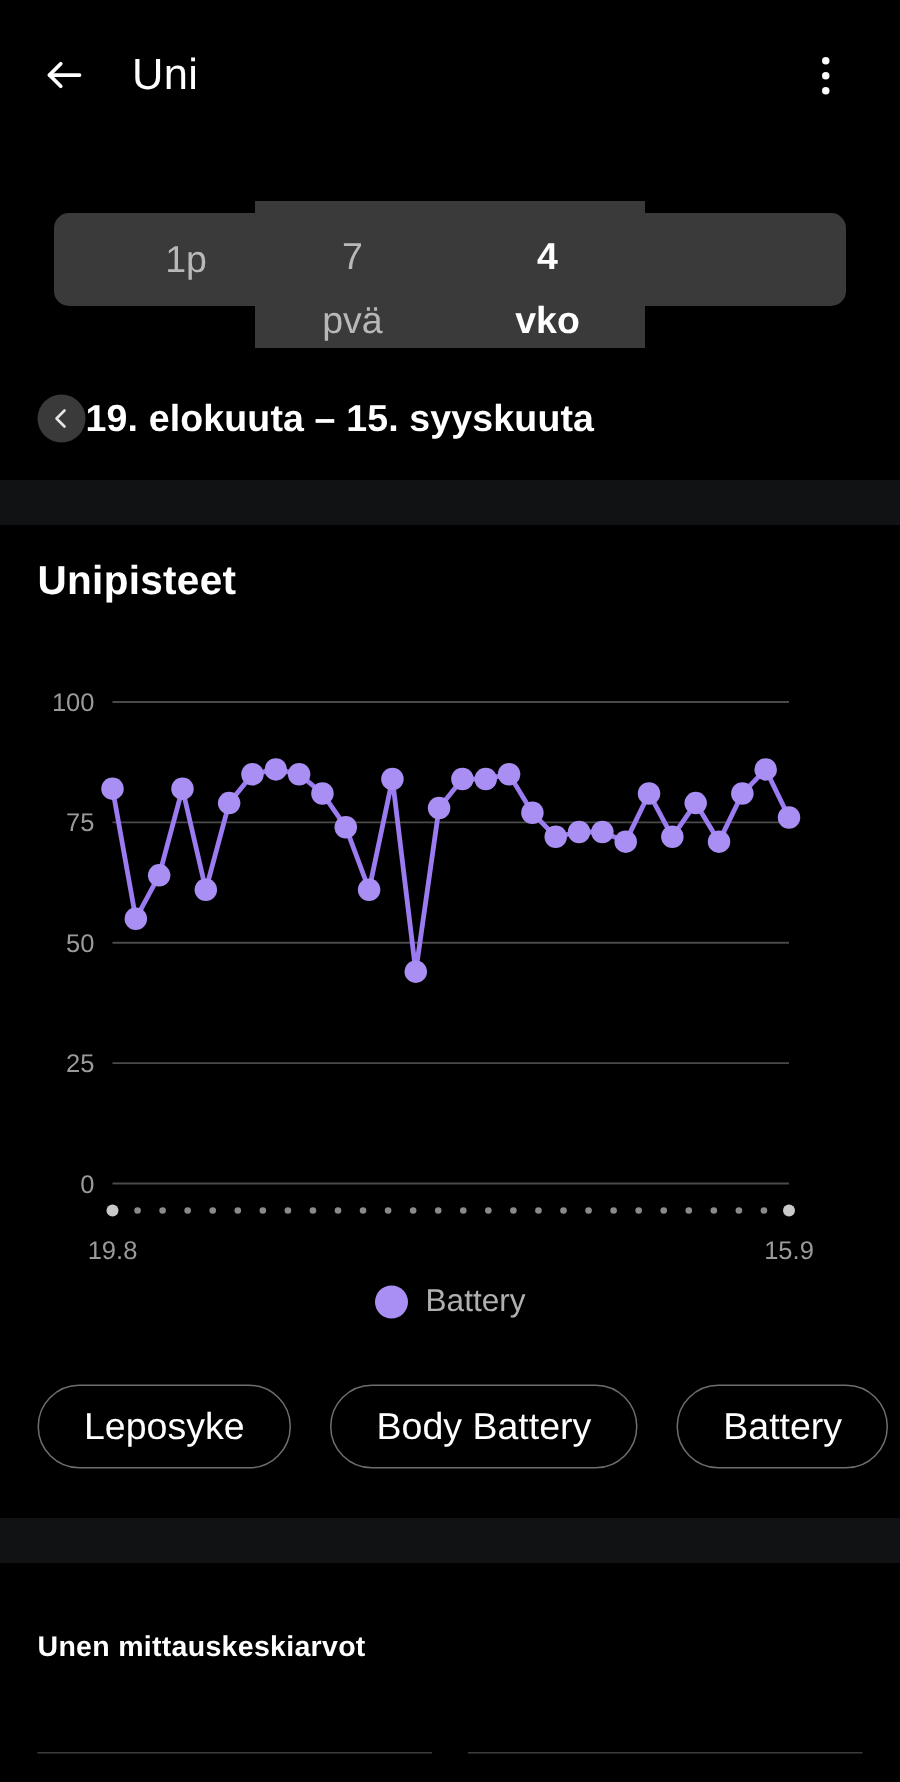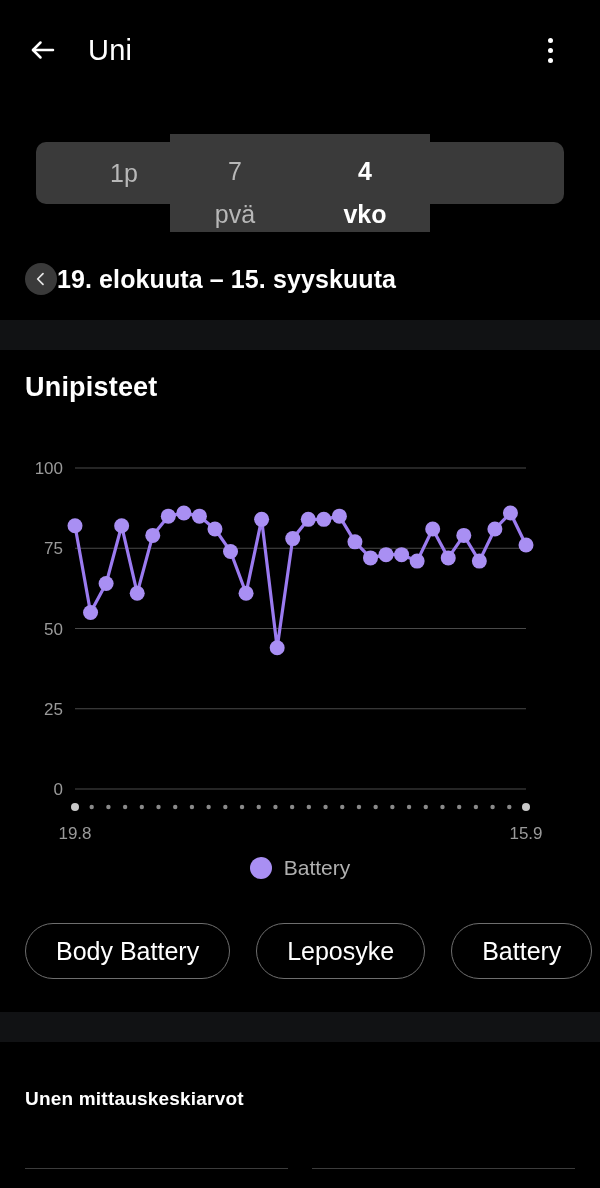--- a/index.html
+++ b/index.html
@@ -246,24 +246,24 @@
       </svg>
   </div>
 
   <div class="legend">
     <span class="legend-dot" id="legend-dot" style="background: rgb(169, 143, 243);"></span>
     <span class="legend-label">Battery</span>
   </div>
 
   <div class="pills">
     <div class="pill">
+      <span>Leposyke</span>
+    </div>
+    <div class="pill">
       <span>Body Battery</span>
-    </div>
-    <div class="pill">
-      <span>Leposyke</span>
     </div>
     <div class="pill">
       <span>Battery</span>
     </div>
   </div>
 
   <div class="band band-2"></div>
 
   <div class="card-title" id="title-keskiarvot">Unen mittauskeskiarvot</div>
 

